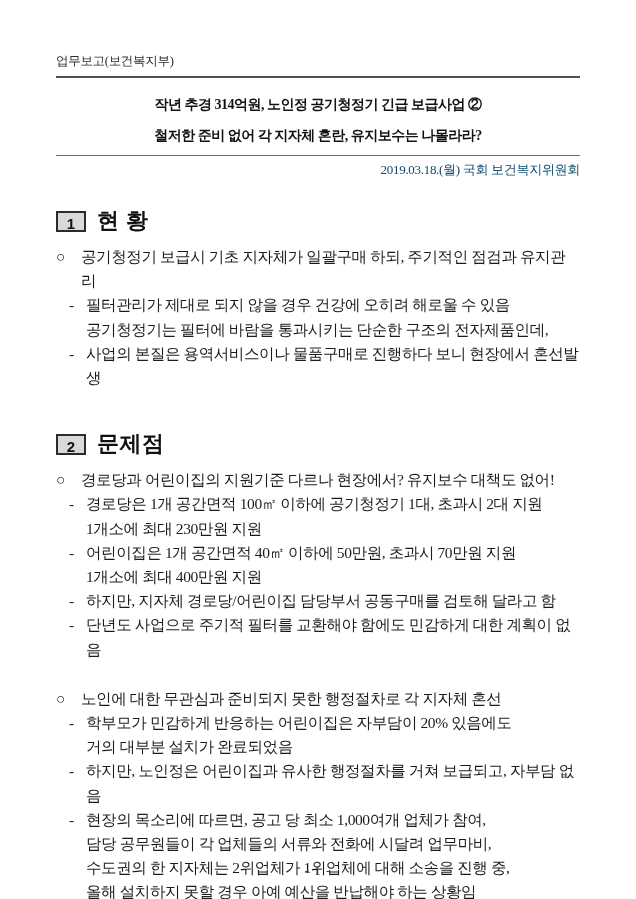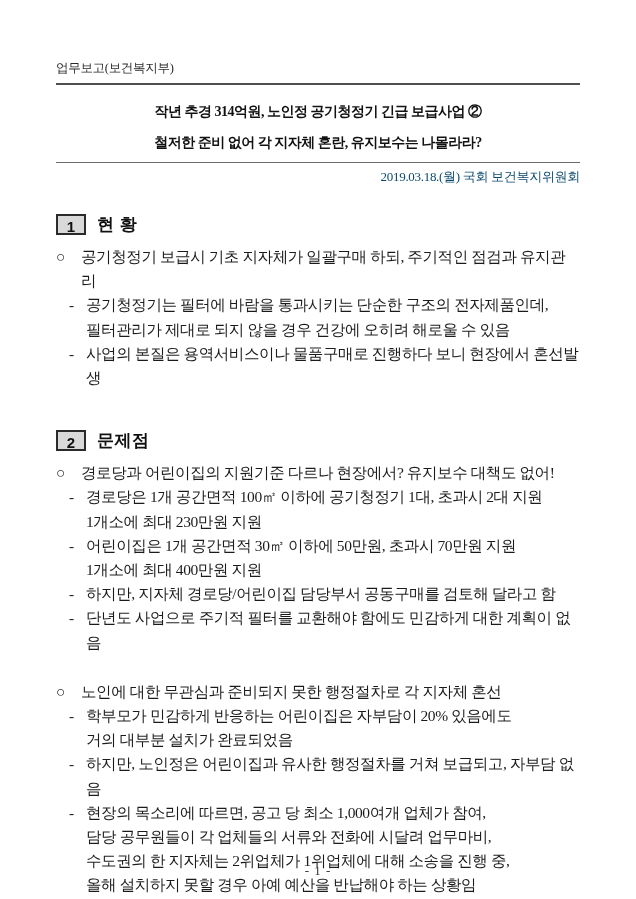--- a/index.html
+++ b/index.html
@@ -5,21 +5,21 @@
   html, body {
     margin: 0;
     padding: 0;
     background: #ffffff;
   }
   .page {
     position: relative;
     width: 636px;
     height: 899px;
     box-sizing: border-box;
-    padding: 8px 56px;
+    padding: 1px 56px;
     background: #ffffff;
     overflow: hidden;
     font-family: "Liberation Serif", "DejaVu Serif", serif;
     color: #1b1b1b;
   }
   .doc-label {
     padding-top: 52px;
     font-size: 12.5px;
     color: #2a2a2a;
     letter-spacing: -0.3px;
@@ -68,21 +68,21 @@
     border: 2px solid #2b2b2b;
     font-family: "Liberation Sans", "DejaVu Sans", sans-serif;
     font-weight: bold;
     font-size: 15px;
     color: #111;
     box-sizing: border-box;
   }
   .section-title {
     font-family: "Liberation Sans", "DejaVu Sans", sans-serif;
     font-weight: bold;
-    font-size: 17px;
+    font-size: 22px;
     color: #111;
     letter-spacing: 0.5px;
   }
   .items {
     margin-top: 9px;
   }
   .item {
     display: flex;
     font-size: 15.5px;
     line-height: 24.2px;
@@ -138,22 +138,22 @@
       <div class="item circle">
         <span class="marker">○</span>
         <div class="lines">
           <div class="line">공기청정기 보급시 기초 지자체가 일괄구매 하되, 주기적인 점검과 유지관리</div>
         </div>
       </div>
 
       <div class="item dash">
         <span class="marker">-</span>
         <div class="lines">
+          <div class="line">필터관리가 제대로 되지 않을 경우 건강에 오히려 해로울 수 있음</div>
           <div class="line">공기청정기는 필터에 바람을 통과시키는 단순한 구조의 전자제품인데,</div>
-          <div class="line">필터관리가 제대로 되지 않을 경우 건강에 오히려 해로울 수 있음</div>
         </div>
       </div>
 
       <div class="item dash">
         <span class="marker">-</span>
         <div class="lines">
           <div class="line">사업의 본질은 용역서비스이나 물품구매로 진행하다 보니 현장에서 혼선발생</div>
         </div>
       </div>
 
@@ -178,21 +178,21 @@
         <span class="marker">-</span>
         <div class="lines">
           <div class="line">경로당은 1개 공간면적 100㎡ 이하에 공기청정기 1대, 초과시 2대 지원</div>
           <div class="line">1개소에 최대 230만원 지원</div>
         </div>
       </div>
 
       <div class="item dash">
         <span class="marker">-</span>
         <div class="lines">
-          <div class="line">어린이집은 1개 공간면적 30㎡ 이하에 50만원, 초과시 70만원 지원</div>
+          <div class="line">어린이집은 1개 공간면적 40㎡ 이하에 50만원, 초과시 70만원 지원</div>
           <div class="line">1개소에 최대 400만원 지원</div>
         </div>
       </div>
 
       <div class="item dash">
         <span class="marker">-</span>
         <div class="lines">
           <div class="line">하지만, 지자체 경로당/어린이집 담당부서 공동구매를 검토해 달라고 함</div>
         </div>
       </div>

